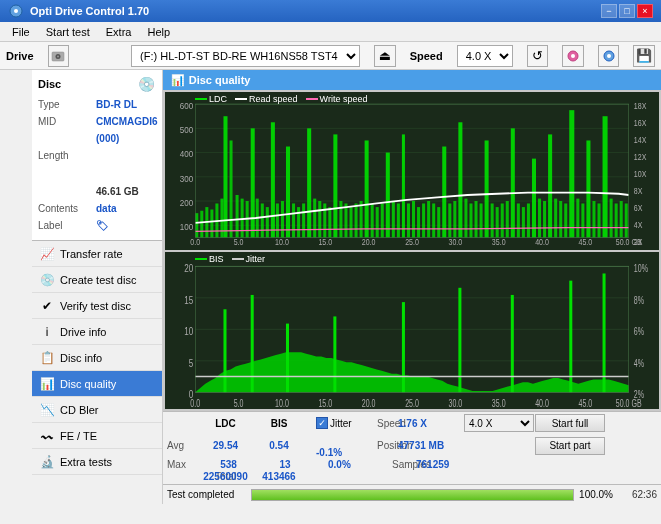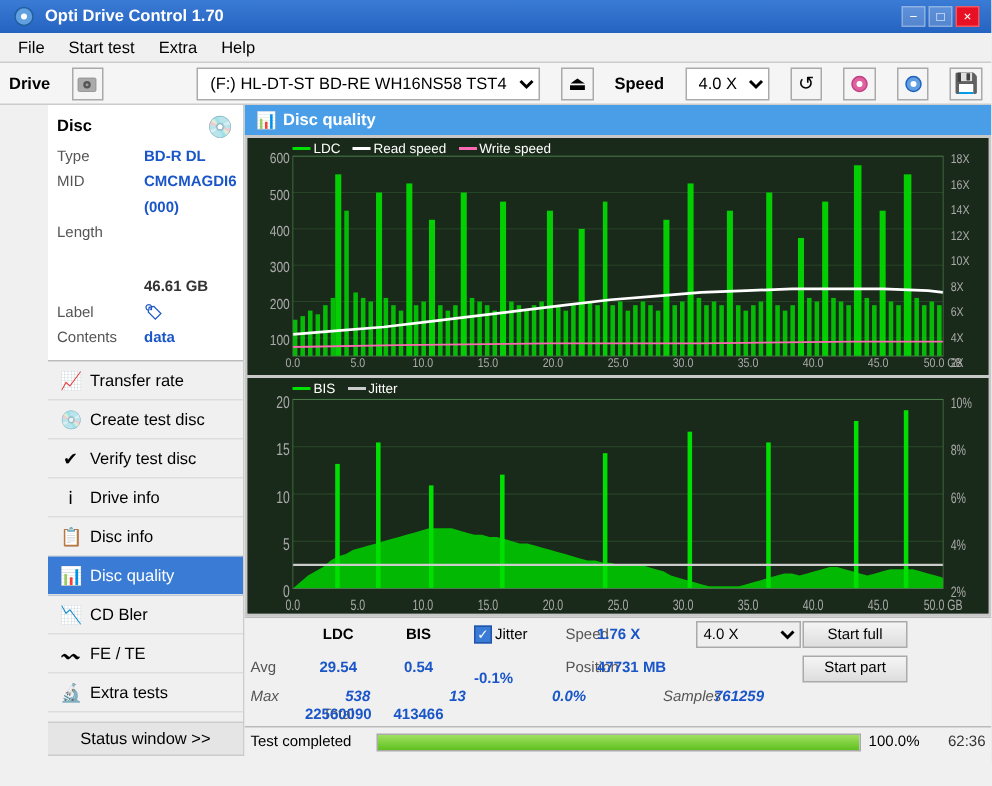--- a/index.html
+++ b/index.html
@@ -275,26 +275,26 @@
       </div>
       <div class="disc-row">
         <span class="disc-key">MID</span>
         <span class="disc-val">CMCMAGDI6 (000)</span>
       </div>
       <div class="disc-row">
         <span class="disc-key">Length</span>
         <span class="disc-val normal">46.61 GB</span>
       </div>
       <div class="disc-row">
+        <span class="disc-key">Contents</span>
+        <span class="disc-val">data</span>
+      </div>
+      <div class="disc-row">
         <span class="disc-key">Label</span>
         <span class="disc-val">🏷</span>
-      </div>
-      <div class="disc-row">
-        <span class="disc-key">Contents</span>
-        <span class="disc-val">data</span>
       </div>
     </div>
 
     <div class="nav-item">
       <span class="nav-icon">📈</span>
       <span>Transfer rate</span>
     </div>
     <div class="nav-item">
       <span class="nav-icon">💿</span>
       <span>Create test disc</span>
@@ -321,23 +321,20 @@
     </div>
     <div class="nav-item">
       <span class="nav-icon">〰</span>
       <span>FE / TE</span>
     </div>
     <div class="nav-item">
       <span class="nav-icon">🔬</span>
       <span>Extra tests</span>
     </div>
 
-    <div class="sidebar-bottom">
-      <div class="status-window-btn">Status window &gt;&gt;</div>
-    </div>
   </div>
 
   <div class="content">
     <div class="dq-header">
       <span>📊</span>
       <span>Disc quality</span>
     </div>
 
     <div class="charts-area">
 
@@ -582,21 +579,21 @@
         <span style="color:#555;">Avg</span>
         <span style="text-align:center; color:#1a56c8; font-weight:bold;">29.54</span>
         <span style="text-align:center; color:#1a56c8; font-weight:bold;">0.54</span>
         <span></span>
         <span style="color:#1a56c8; font-weight:bold;margin-top:14px;">-0.1%</span>
         <span style="color:#555;">Position</span>
         <span style="color:#1a56c8; font-weight:bold;">47731 MB</span>
         <span></span>
         <button class="start-btn">Start part</button>
       </div>
-      <div style="display:grid; grid-template-columns: 30px 55px 50px 10px 60px 20px 65px 70px 70px; align-items:center; gap:14px;font-style:italic;">
+      <div style="display:grid; grid-template-columns: 30px 55px 50px 10px 60px 20px 65px 70px 70px; align-items:center; gap:4px;">
         <span style="color:#555;">Max</span>
         <span style="text-align:center; color:#1a56c8; font-weight:bold;">538</span>
         <span style="text-align:center; color:#1a56c8; font-weight:bold;">13</span>
         <span></span>
         <span style="color:#1a56c8; font-weight:bold;">0.0%</span>
         <span style="color:#555;">Samples</span>
         <span style="color:#1a56c8; font-weight:bold;">761259</span>
       </div>
       <div style="display:grid; grid-template-columns: 30px 55px 50px 10px 60px 20px 65px; align-items:center; gap:1px; margin-top:1px;">
         <span style="color:#555;margin-left:48px;">Total</span>

